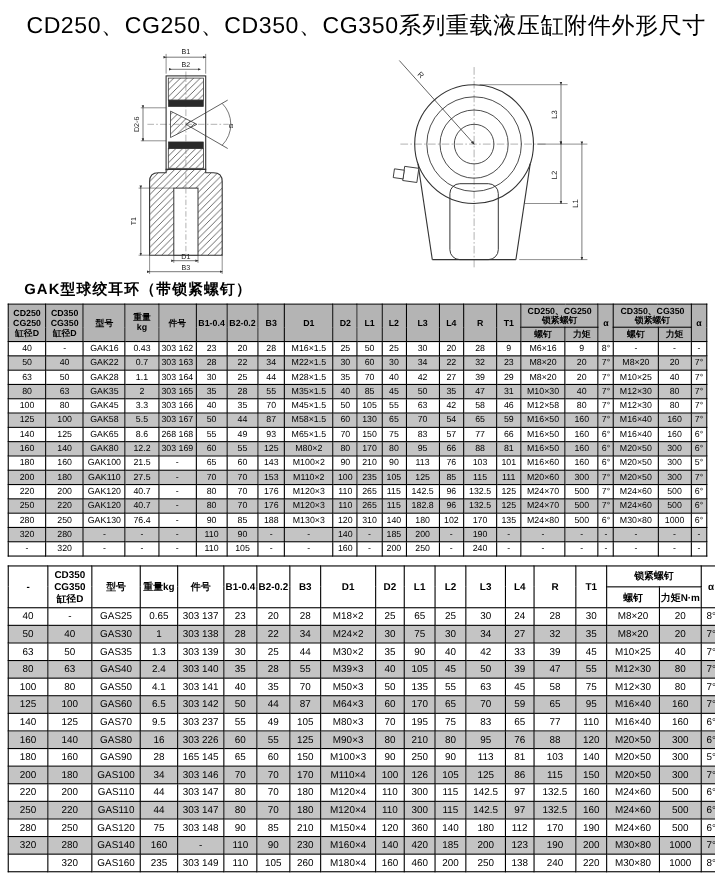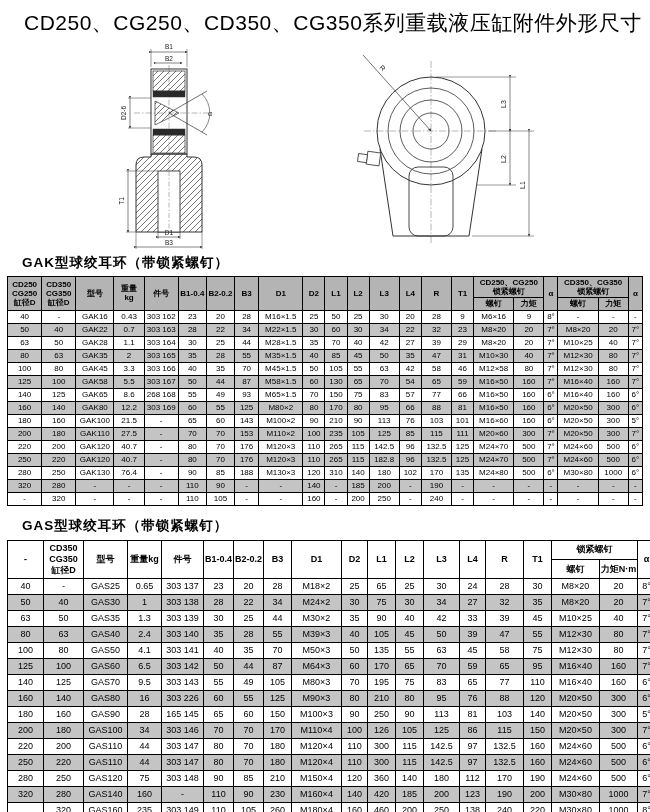--- a/index.html
+++ b/index.html
@@ -561,21 +561,20 @@
             <td>-</td>
             <td>-</td>
             <td>-</td>
           </tr>
         </tbody>
     </table>
   </div>
 </div>
 
 <div class="gas-section">
-  <div class="section-title">GAS型球绞耳环（带锁紧螺钉）</div>
   <div class="tbl-wrap">
     <table class="gas-table">
       <colgroup>
         <col style="width:36px">
           <col style="width:40px">
           <col style="width:44px">
           <col style="width:34px">
         <col style="width:42px">
           <col style="width:30px">
           <col style="width:30px">
@@ -743,21 +742,21 @@
             <td>95</td>
             <td>M16×40</td>
             <td>160</td>
             <td>7°</td>
           </tr>
           <tr>
             <td>140</td>
             <td>125</td>
             <td>GAS70</td>
             <td>9.5</td>
-            <td>303 143</td>
+            <td>303 237</td>
             <td>55</td>
             <td>49</td>
             <td>105</td>
             <td>M80×3</td>
             <td>70</td>
             <td>195</td>
             <td>75</td>
             <td>83</td>
             <td>65</td>
             <td>77</td>

